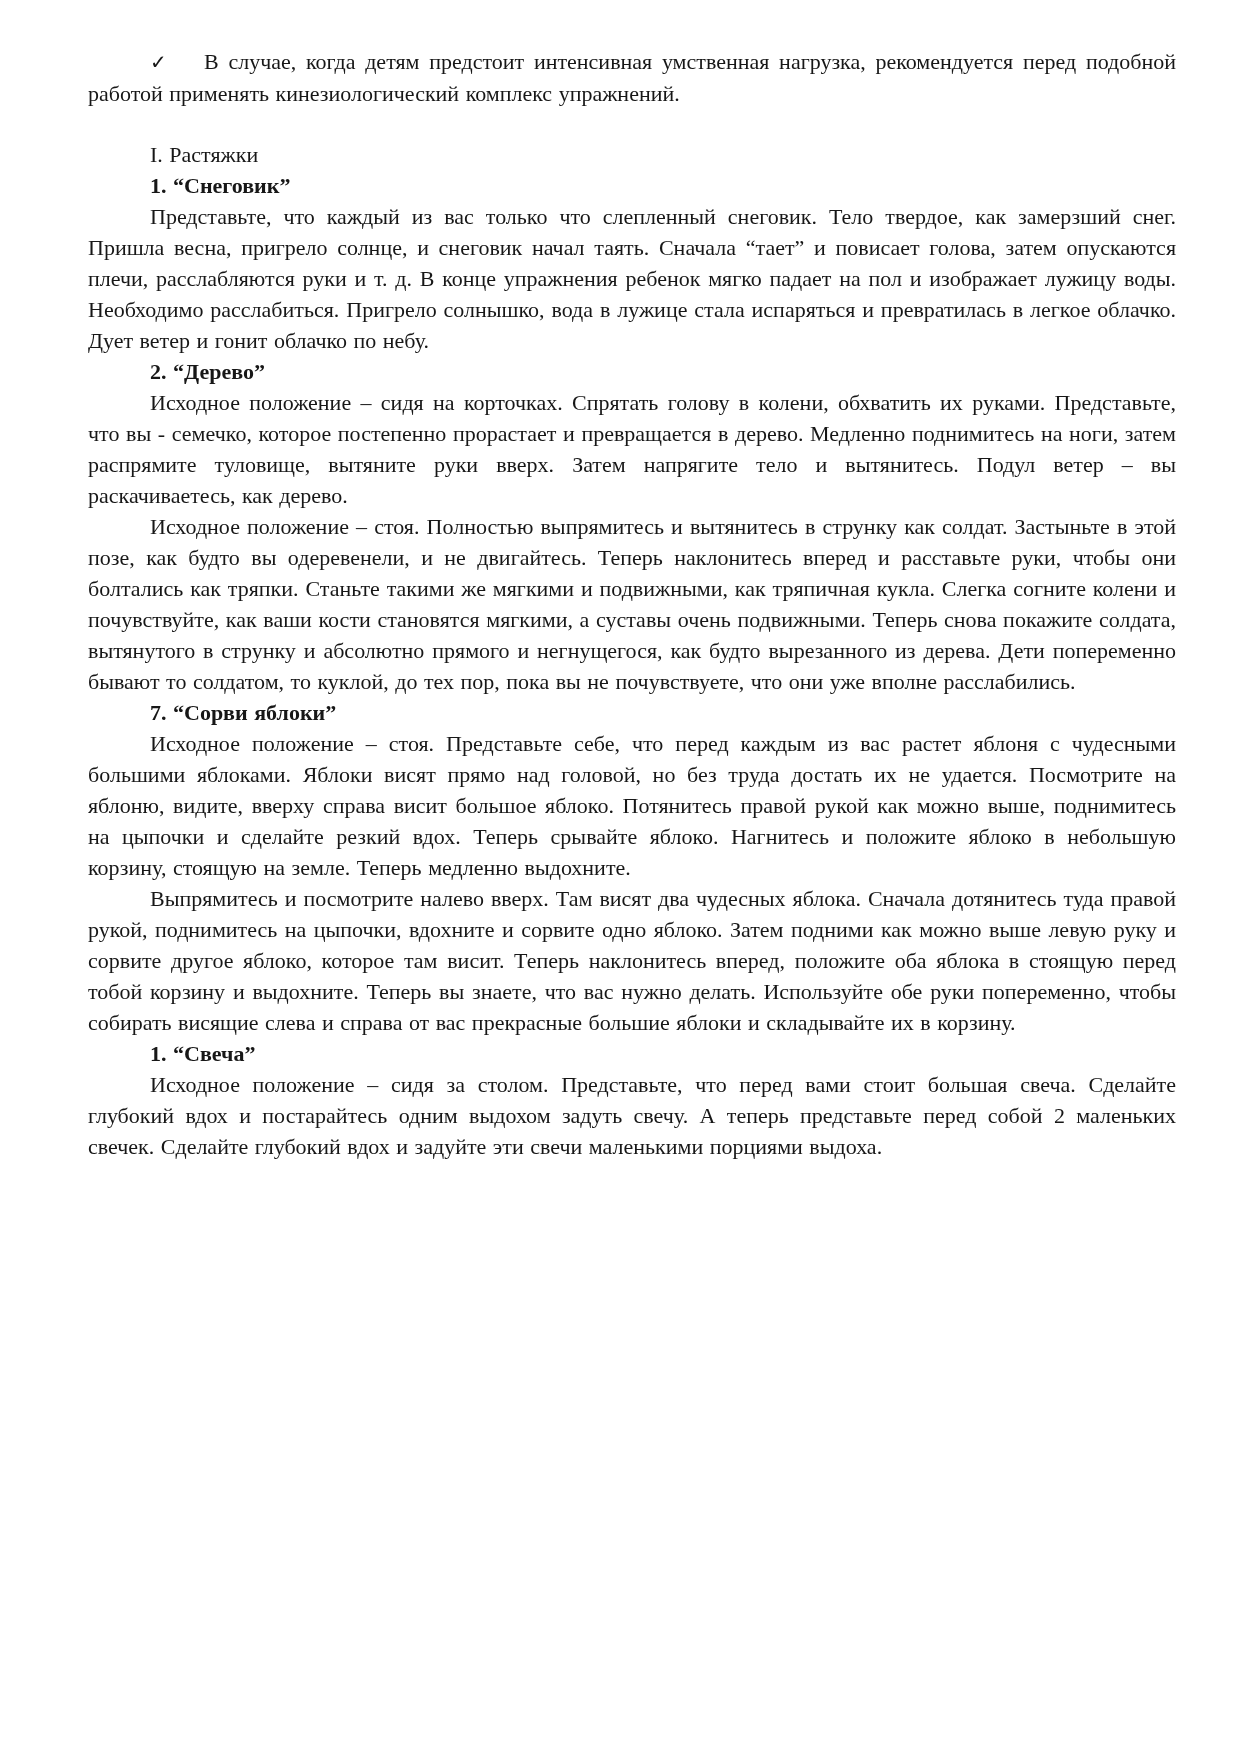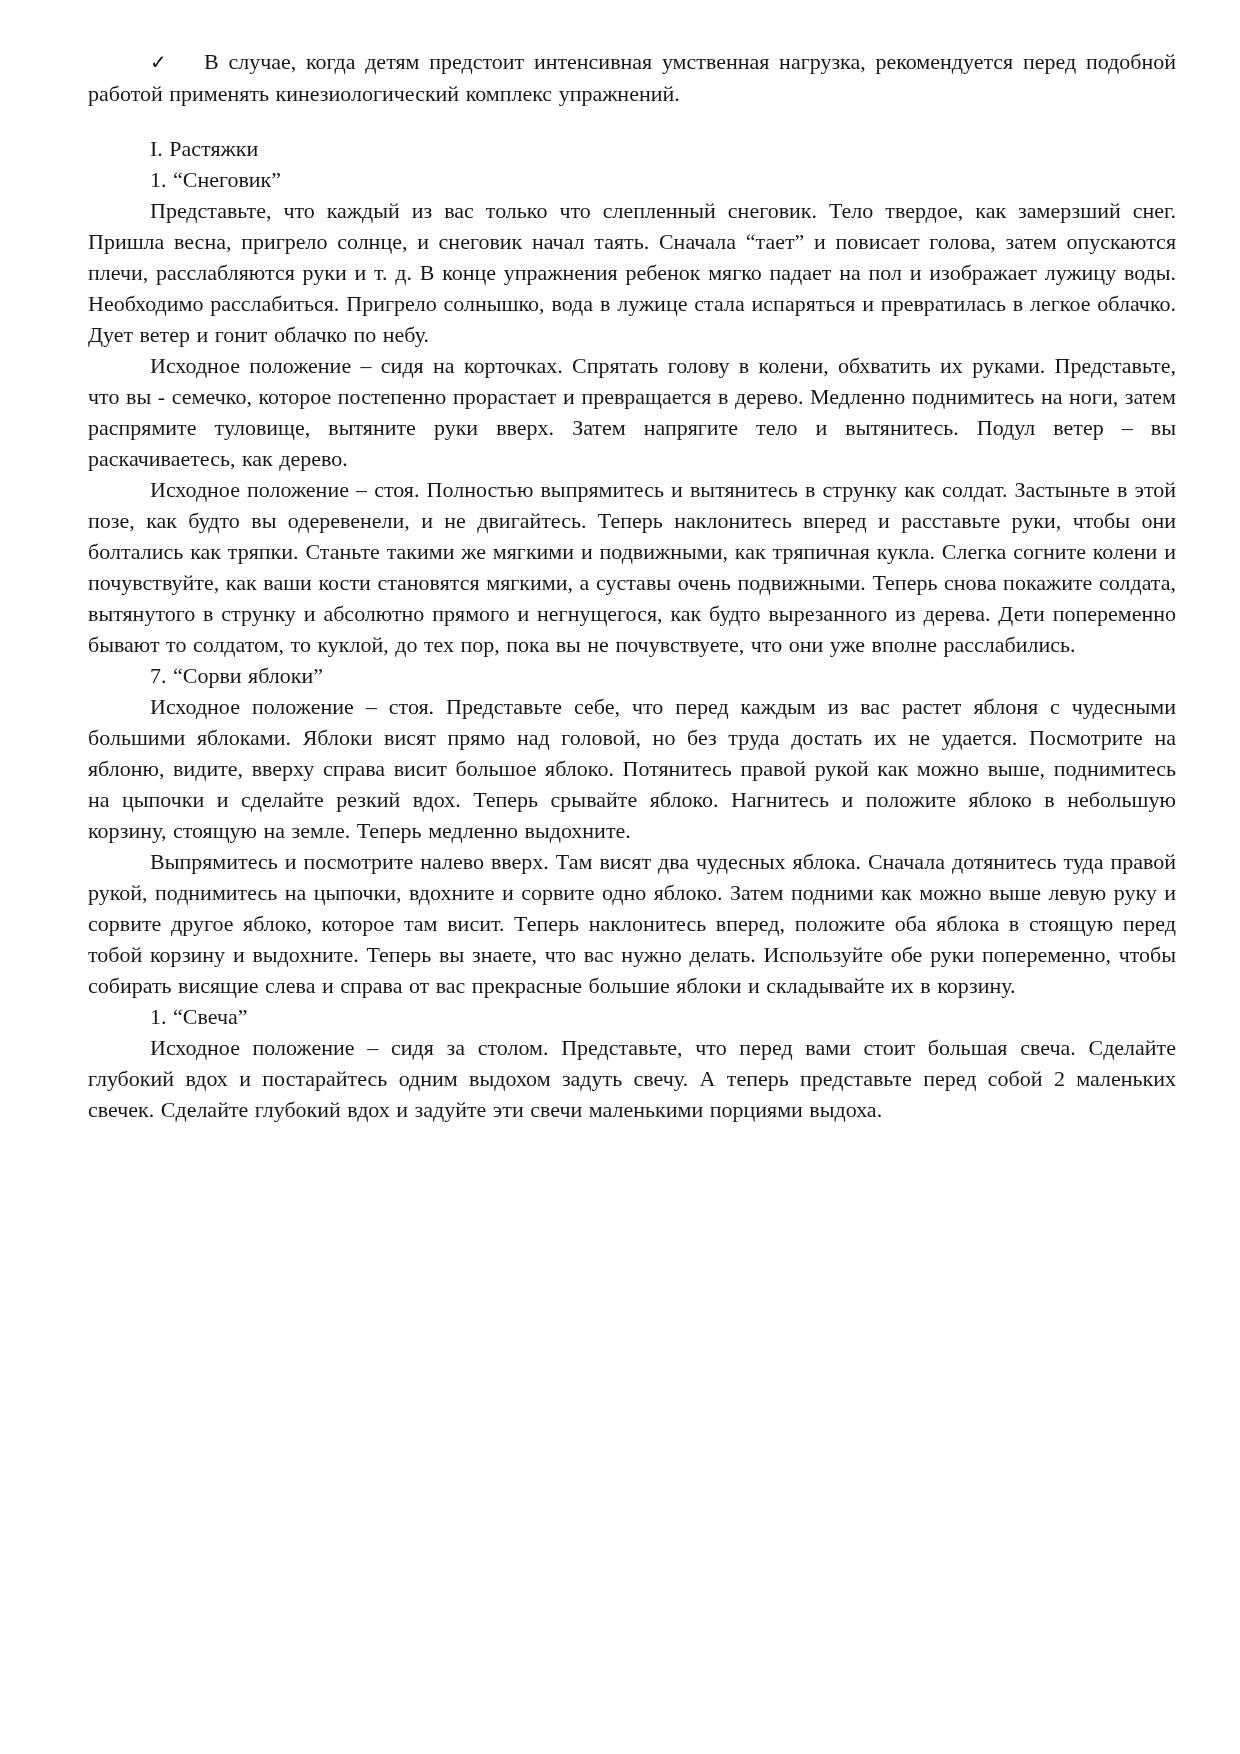--- a/index.html
+++ b/index.html
@@ -26,25 +26,25 @@
     font-size: 22px;
     line-height: 31px;
     text-align: justify;
     text-indent: 62px;
     word-spacing: 1px;
   }
   .section {
     text-align: left;
   }
   .heading {
-    font-weight: normal;
+    font-weight: bold;
     text-align: left;
   }
   .gap-before {
-    margin-top: 24px;
+    margin-top: 30px;
   }
   .check {
     font-family: "DejaVu Sans", sans-serif;
     font-weight: bold;
     font-size: 20px;
   }
   .tabgap {
     display: inline-block;
     width: 34px;
   }
@@ -54,20 +54,21 @@
 
 <div class="page">
 
   <p class="para"><span class="check">✓</span><span class="tabgap"></span><span>В случае, когда детям предстоит интенсивная умственная нагрузка, рекомендуется перед подобной работой применять кинезиологический комплекс упражнений.</span></p>
 
   <p class="para section gap-before">I. Растяжки</p>
 
   <p class="para heading">1. “Снеговик”</p>
   <p class="para">Представьте, что каждый из вас только что слепленный снеговик. Тело твердое, как замерзший снег. Пришла весна, пригрело солнце, и снеговик начал таять. Сначала “тает” и повисает голова, затем опускаются плечи, расслабляются руки и т. д. В конце упражнения ребенок мягко падает на пол и изображает лужицу воды. Необходимо расслабиться. Пригрело солнышко, вода в лужице стала испаряться и превратилась в легкое облачко. Дует ветер и гонит облачко по небу.</p>
 
+  <p class="para heading">2. “Дерево”</p>
   <p class="para">Исходное положение – сидя на корточках. Спрятать голову в колени, обхватить их руками. Представьте, что вы - семечко, которое постепенно прорастает и превращается в дерево. Медленно поднимитесь на ноги, затем распрямите туловище, вытяните руки вверх. Затем напрягите тело и вытянитесь. Подул ветер – вы раскачиваетесь, как дерево.</p>
 
   <p class="para">Исходное положение – стоя. Полностью выпрямитесь и вытянитесь в струнку как солдат. Застыньте в этой позе, как будто вы одеревенели, и не двигайтесь. Теперь наклонитесь вперед и расставьте руки, чтобы они болтались как тряпки. Станьте такими же мягкими и подвижными, как тряпичная кукла. Слегка согните колени и почувствуйте, как ваши кости становятся мягкими, а суставы очень подвижными. Теперь снова покажите солдата, вытянутого в струнку и абсолютно прямого и негнущегося, как будто вырезанного из дерева. Дети попеременно бывают то солдатом, то куклой, до тех пор, пока вы не почувствуете, что они уже вполне расслабились.</p>
 
   <p class="para heading">7. “Сорви яблоки”</p>
   <p class="para">Исходное положение – стоя. Представьте себе, что перед каждым из вас растет яблоня с чудесными большими яблоками. Яблоки висят прямо над головой, но без труда достать их не удается. Посмотрите на яблоню, видите, вверху справа висит большое яблоко. Потянитесь правой рукой как можно выше, поднимитесь на цыпочки и сделайте резкий вдох. Теперь срывайте яблоко. Нагнитесь и положите яблоко в небольшую корзину, стоящую на земле. Теперь медленно выдохните.</p>
   <p class="para">Выпрямитесь и посмотрите налево вверх. Там висят два чудесных яблока. Сначала дотянитесь туда правой рукой, поднимитесь на цыпочки, вдохните и сорвите одно яблоко. Затем подними как можно выше левую руку и сорвите другое яблоко, которое там висит. Теперь наклонитесь вперед, положите оба яблока в стоящую перед тобой корзину и выдохните. Теперь вы знаете, что вас нужно делать. Используйте обе руки попеременно, чтобы собирать висящие слева и справа от вас прекрасные большие яблоки и складывайте их в корзину.</p>
 
 
   <p class="para heading">1. “Свеча”</p>

